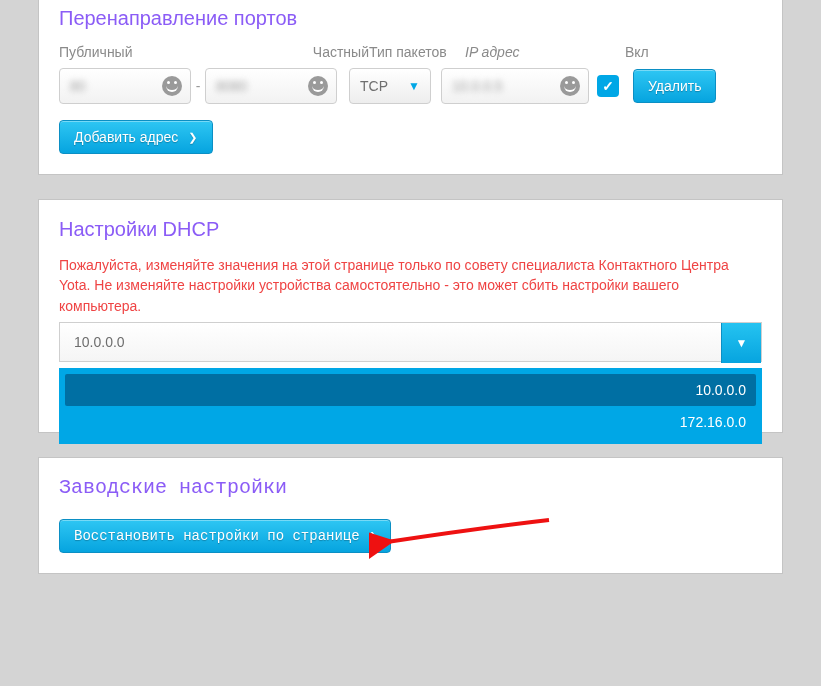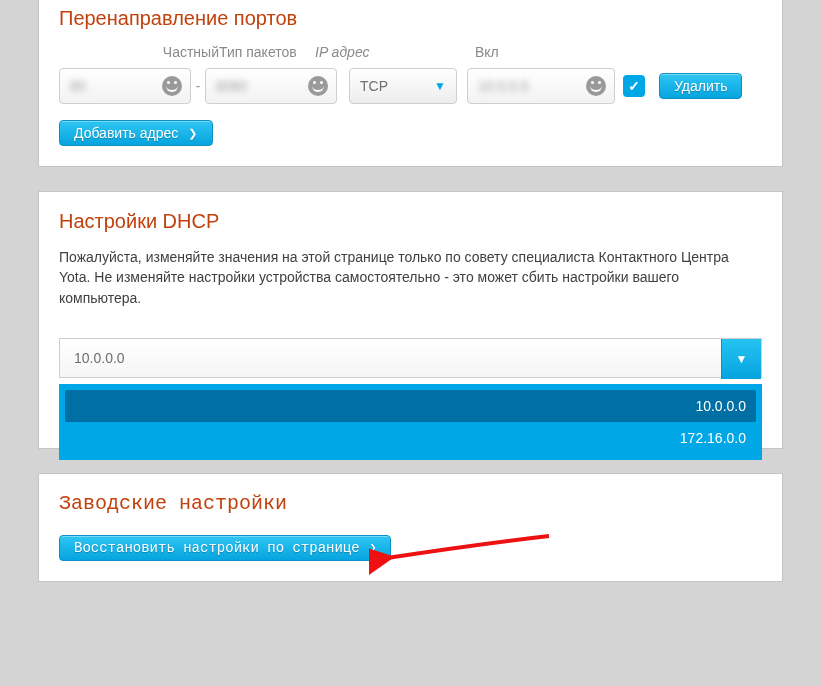--- a/index.html
+++ b/index.html
@@ -16,21 +16,21 @@
     background: #fff;
     border: 1px solid #c4c4c4;
     padding: 18px 20px 20px 20px;
     margin-bottom: 24px;
     position: relative;
   }
   .panel.first { margin-top: -2px; padding-top: 8px; }
   h2 {
     font-size: 20px;
     font-weight: 400;
-    color: #c2410c;
+    color: #8b5cf6;
     margin-bottom: 14px;
   }
   .columns {
     display: flex;
     align-items: center;
     gap: 0;
     margin-bottom: 6px;
   }
   .col-label { font-size: 14px; color: #8a8a8a; }
   .w-pub { width: 150px; }
@@ -71,46 +71,46 @@
     width: 3px; height: 3px; top: 5px;
   }
   .smiley::before { left: 5px; }
   .smiley::after  { right: 5px; }
   .smiley .mouth {
     position: absolute; left: 4px; right: 4px; bottom: 4px; height: 6px;
     border-bottom: 2px solid #fff; border-radius: 0 0 10px 10px;
   }
   .dash { width: 14px; text-align: center; color: #9a9a9a; }
   .select {
-    height: 36px; width: 108px;
+    height: 36px; width: 82px;
     border: 1px solid #cfcfcf; border-radius: 4px;
     background: linear-gradient(#ffffff,#ededed);
     display: flex; align-items: center; justify-content: space-between;
     padding: 0 10px; color: #6f6f6f; margin-right: 10px;
   }
   .chev { color: #00a7e6; font-size: 12px; }
   .chk {
     width: 22px; height: 22px; border-radius: 4px;
     background: #00a7e6; display: flex; align-items: center; justify-content: center;
     color: #fff; font-size: 14px; font-weight: bold;
     margin: 0 14px 0 8px;
   }
   .btn {
     display: inline-flex; align-items: center;
-    height: 26px; padding: 0 14px;
+    height: 34px; padding: 0 14px;
     color: #fff; font-size: 14px;
     border: 1px solid #0b8fc4;
     border-radius: 4px;
     background: linear-gradient(#2ec6f3,#06a4df);
     box-shadow: inset 0 1px 0 rgba(255,255,255,.35);
     cursor: pointer;
     text-shadow: 0 1px 1px rgba(0,0,0,.25);
   }
   .btn .arrow { margin-left: 10px; font-size: 11px; }
-  .helptext { color: #404040; line-height: 1.45; margin-bottom: 30px; }
+  .helptext { color: #ef4444; line-height: 1.45; margin-bottom: 6px; }
 
   .dd-wrap { position: relative; text-align: right; }
   .dd-selected {
     height: 40px; border: 1px solid #cfcfcf;
     display: flex; align-items: center; padding: 0 14px;
     background: linear-gradient(#fff,#f5f5f5);
     color: #6d6d6d; position: relative;
   }
   .dd-toggle {
     position: absolute; right: 0; top: 0; height: 40px; width: 40px;
@@ -141,20 +141,21 @@
     z-index: 100;
   }
 </style>
 </head>
 <body>
 
 <div class="panel first">
   <h2>Перенаправление портов</h2>
 
   <div class="columns">
+    <div class="col-label w-pub">Публичный</div>
     <div class="col-label w-priv">Частный</div>
     <div class="col-label w-type">Тип пакетов</div>
     <div class="col-label w-ip">IP адрес</div>
     <div class="col-label w-chk">Вкл</div>
   </div>
 
   <div class="row">
     <div class="field" style="width:132px">
       <span class="blur">80</span>
       <span class="smiley">

